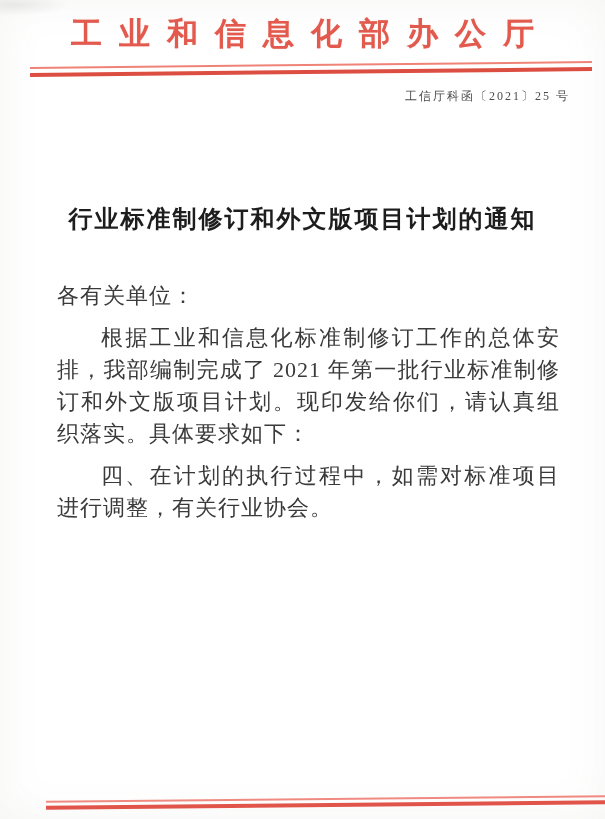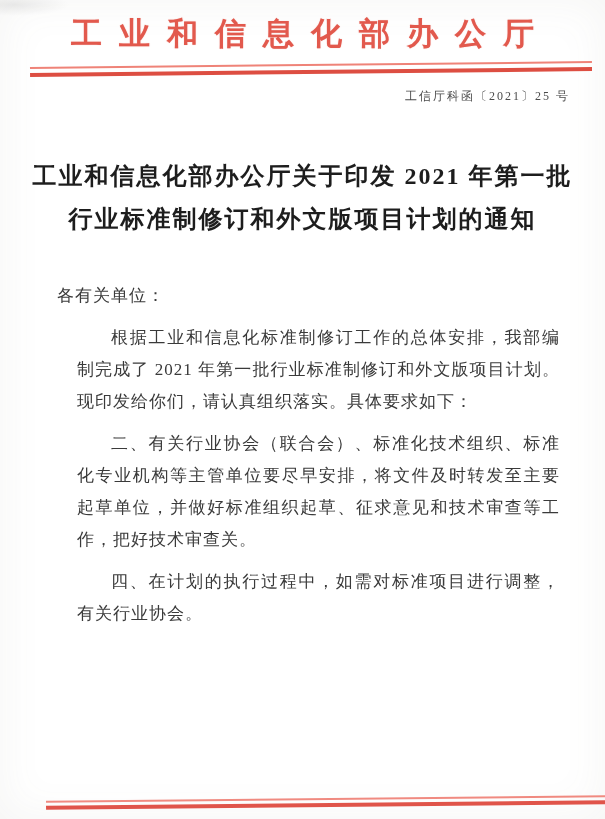--- a/index.html
+++ b/index.html
@@ -77,28 +77,28 @@
     font-weight: bold;
     letter-spacing: 2px;
     color: #1d1d1d;
   }
 
   .doc-body {
     position: absolute;
     top: 280px;
     left: 57px;
     width: 503px;
-    font-size: 17px;
+    font-size: 22px;
     line-height: 32px;
     letter-spacing: 1px;
     color: #3a3a3a;
     text-align: justify;
   }
   .doc-body p { margin: 0 0 10px 0; }
-  .doc-body p.indent { text-indent: 2em; margin-left: 20px; }
+  .doc-body p.indent { text-indent: 2em; }
 
   .footer-rule {
     position: absolute;
     top: 798px;
     left: 46px;
     right: -4px;
     height: 9px;
     border-top: 2px solid #f08a80;
     border-bottom: 4px solid #e0544a;
     transform: rotate(-0.55deg);
@@ -109,26 +109,25 @@
 
 <div class="page">
 
   <h1 class="agency-name">工业和信息化部办公厅</h1>
 
   <div class="letterhead-rule"></div>
 
   <p class="doc-number">工信厅科函〔2021〕25 号</p>
 
   <h2 class="doc-title">
-    <span>工业和信息化部办公厅关于印发 2021 年第一批</span><br>
+    <br>
     <span>行业标准制修订和外文版项目计划的通知</span>
   </h2>
 
   <div class="doc-body">
     <p class="salutation">各有关单位：</p>
     <p class="indent">根据工业和信息化标准制修订工作的总体安排，我部编制完成了 2021 年第一批行业标准制修订和外文版项目计划。现印发给你们，请认真组织落实。具体要求如下：</p>
-    <p class="indent">二、有关行业协会（联合会）、标准化技术组织、标准化专业机构等主管单位要尽早安排，将文件及时转发至主要起草单位，并做好标准组织起草、征求意见和技术审查等工作，把好技术审查关。</p>
     <p class="indent">四、在计划的执行过程中，如需对标准项目进行调整，有关行业协会。</p>
   </div>
 
   <div class="footer-rule"></div>
 
 </div>
 
 </body></html>

